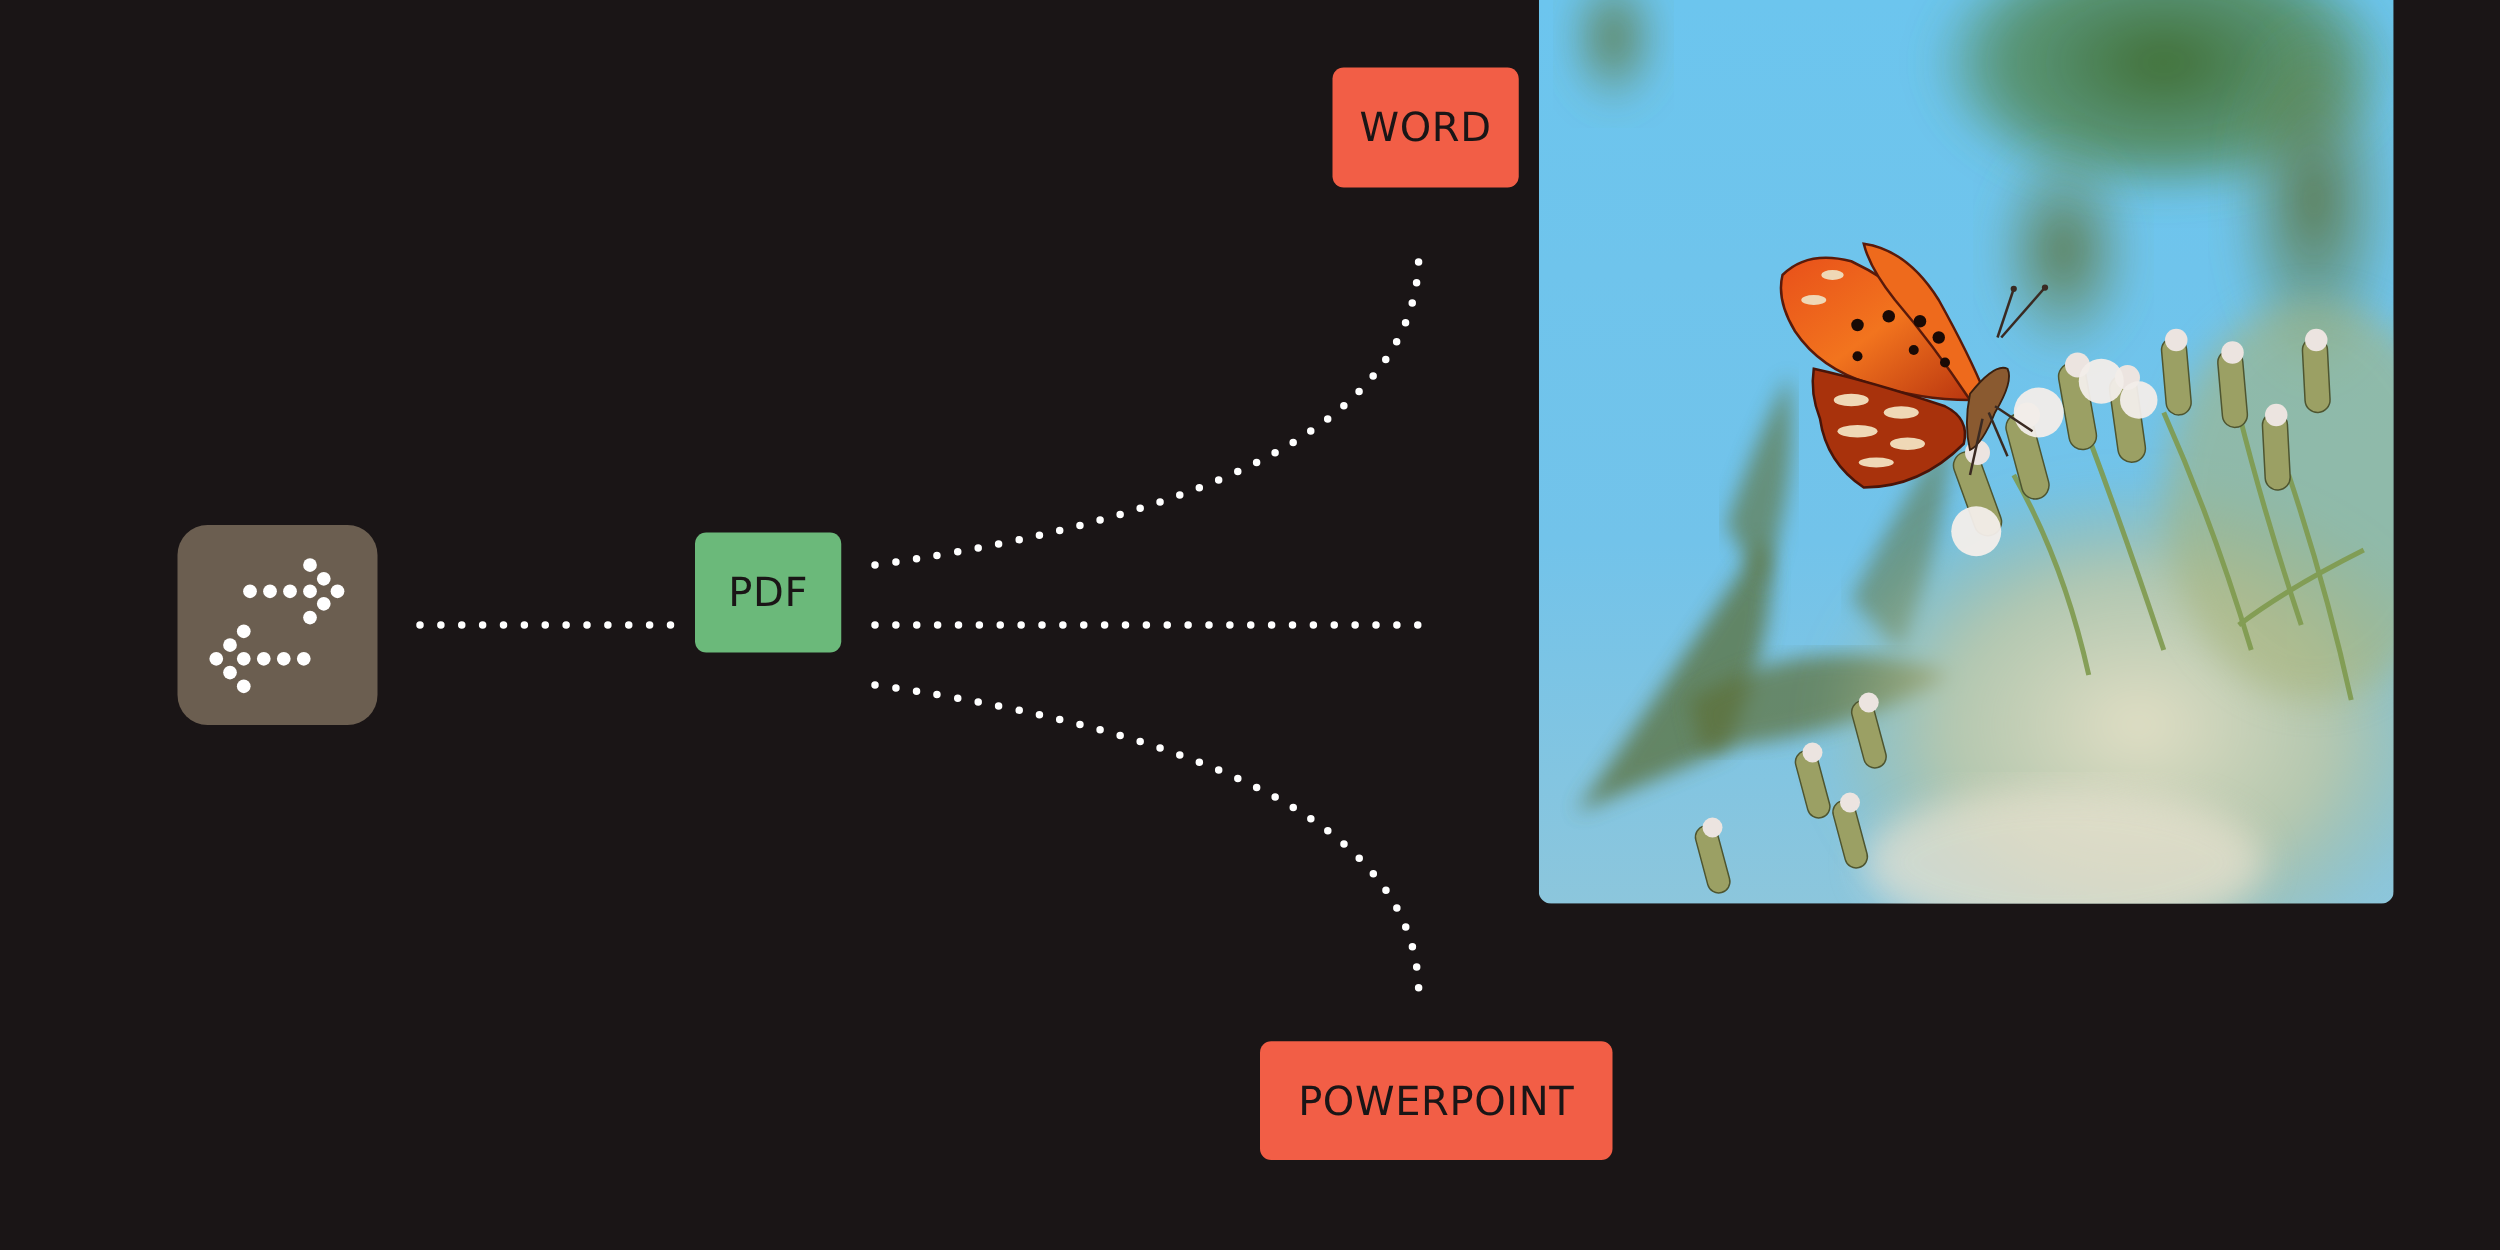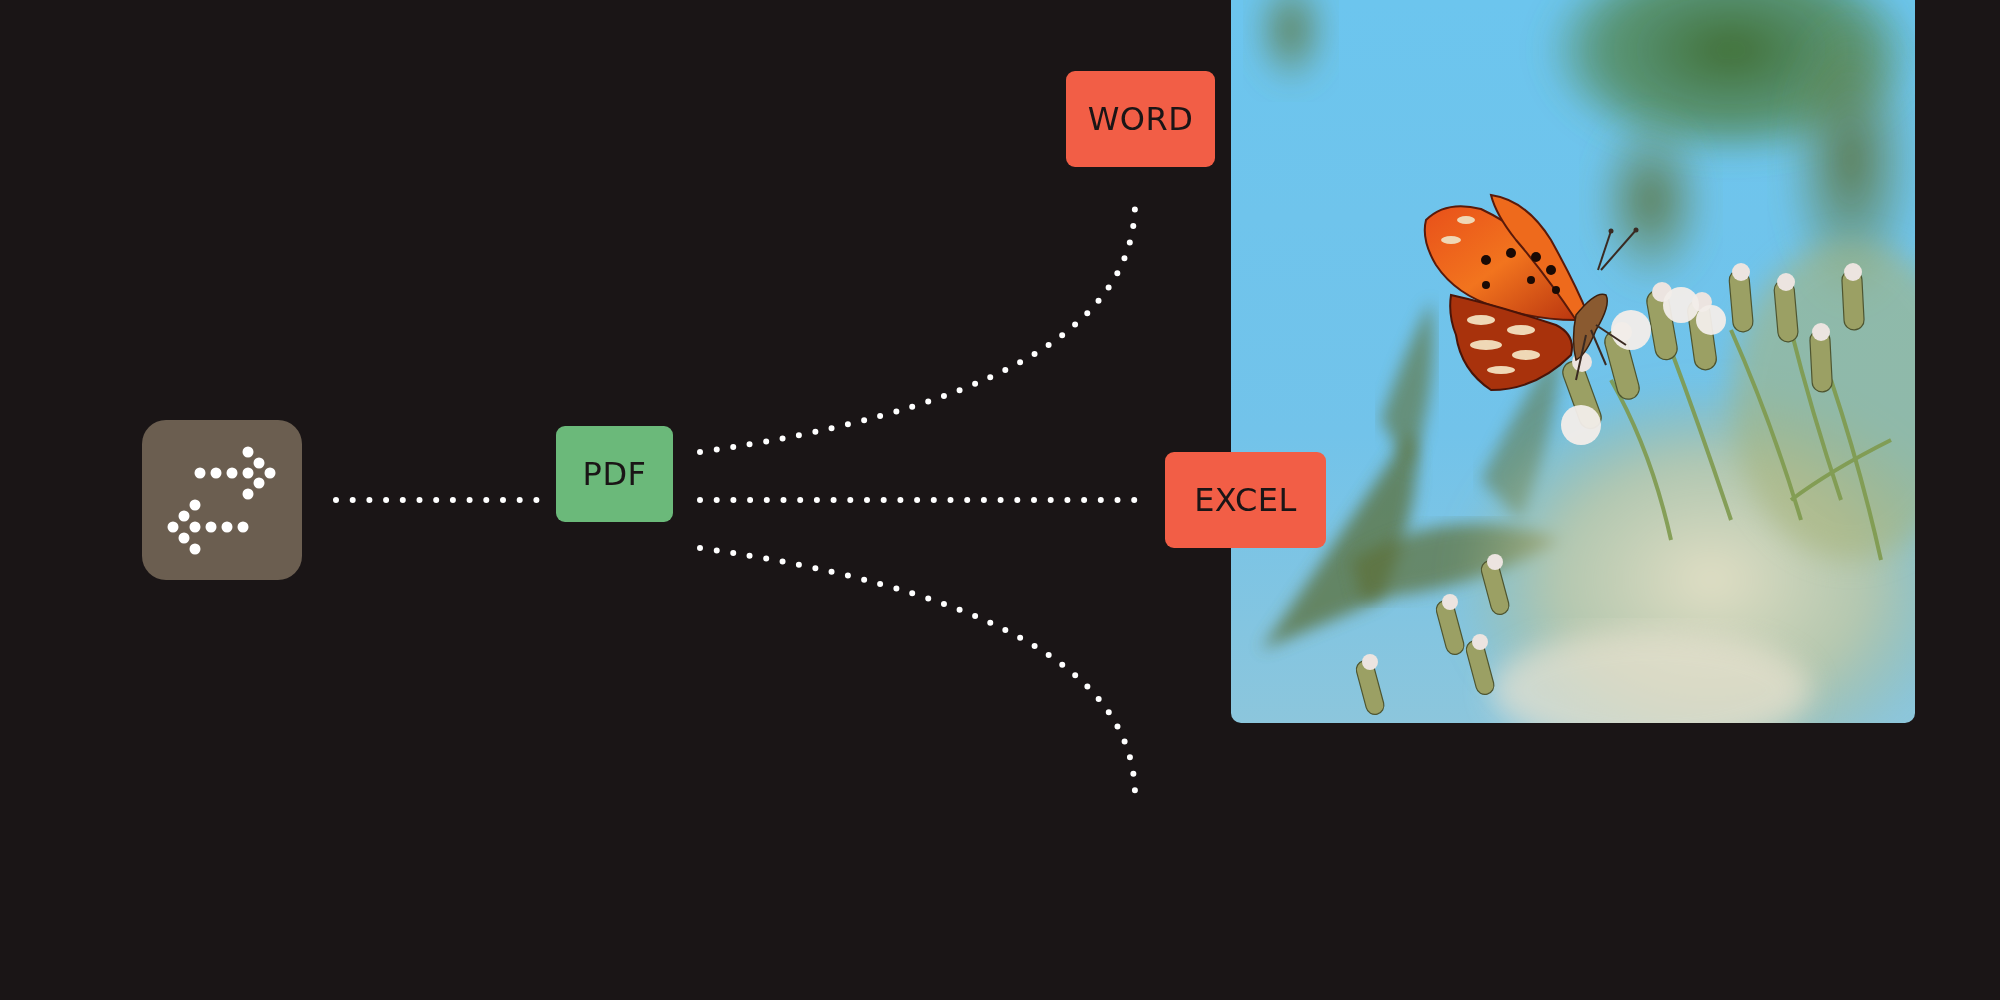--- a/index.html
+++ b/index.html
@@ -49,21 +49,21 @@
       justify-content: center;
       border-radius: 9px;
       color: #1a1516;
       font-size: 32px;
       letter-spacing: 0.5px;
       box-sizing: border-box;
     }
     .node.source { background: #6bb97a; }
     .node.target { background: #f25e46; }
     #node-pdf   { left: 556px;  top: 426px; width: 117px; height: 96px; }
-    #node-word  { left: 1066px; top: 71px;  width: 149px; height: 96px; }
+    #node-word  { left: 1066px; top: 54px;  width: 149px; height: 96px; }
     #node-excel { left: 1165px; top: 452px; width: 161px; height: 96px; }
     #node-ppt   { left: 1008px; top: 833px; width: 282px; height: 95px; }
   </style>
 </head>
 <body>
 
 <div class="canvas">
 
   <div class="photo">
     <svg width="684" height="723" viewBox="0 0 684 723" xmlns="http://www.w3.org/2000/svg">
@@ -236,17 +236,17 @@
       </g>
     </svg>
   </div>
 
   <div id="node-pdf" class="node source">
     <span>PDF</span>
   </div>
   <div id="node-word" class="node target">
     <span>WORD</span>
   </div>
-  <div id="node-excel" class="node target">
-    <span>EXCEL</span>
+  <div id="node-ppt" class="node target">
+    <span>POWERPOINT</span>
   </div>
 
 </div>
 
 </body></html>

